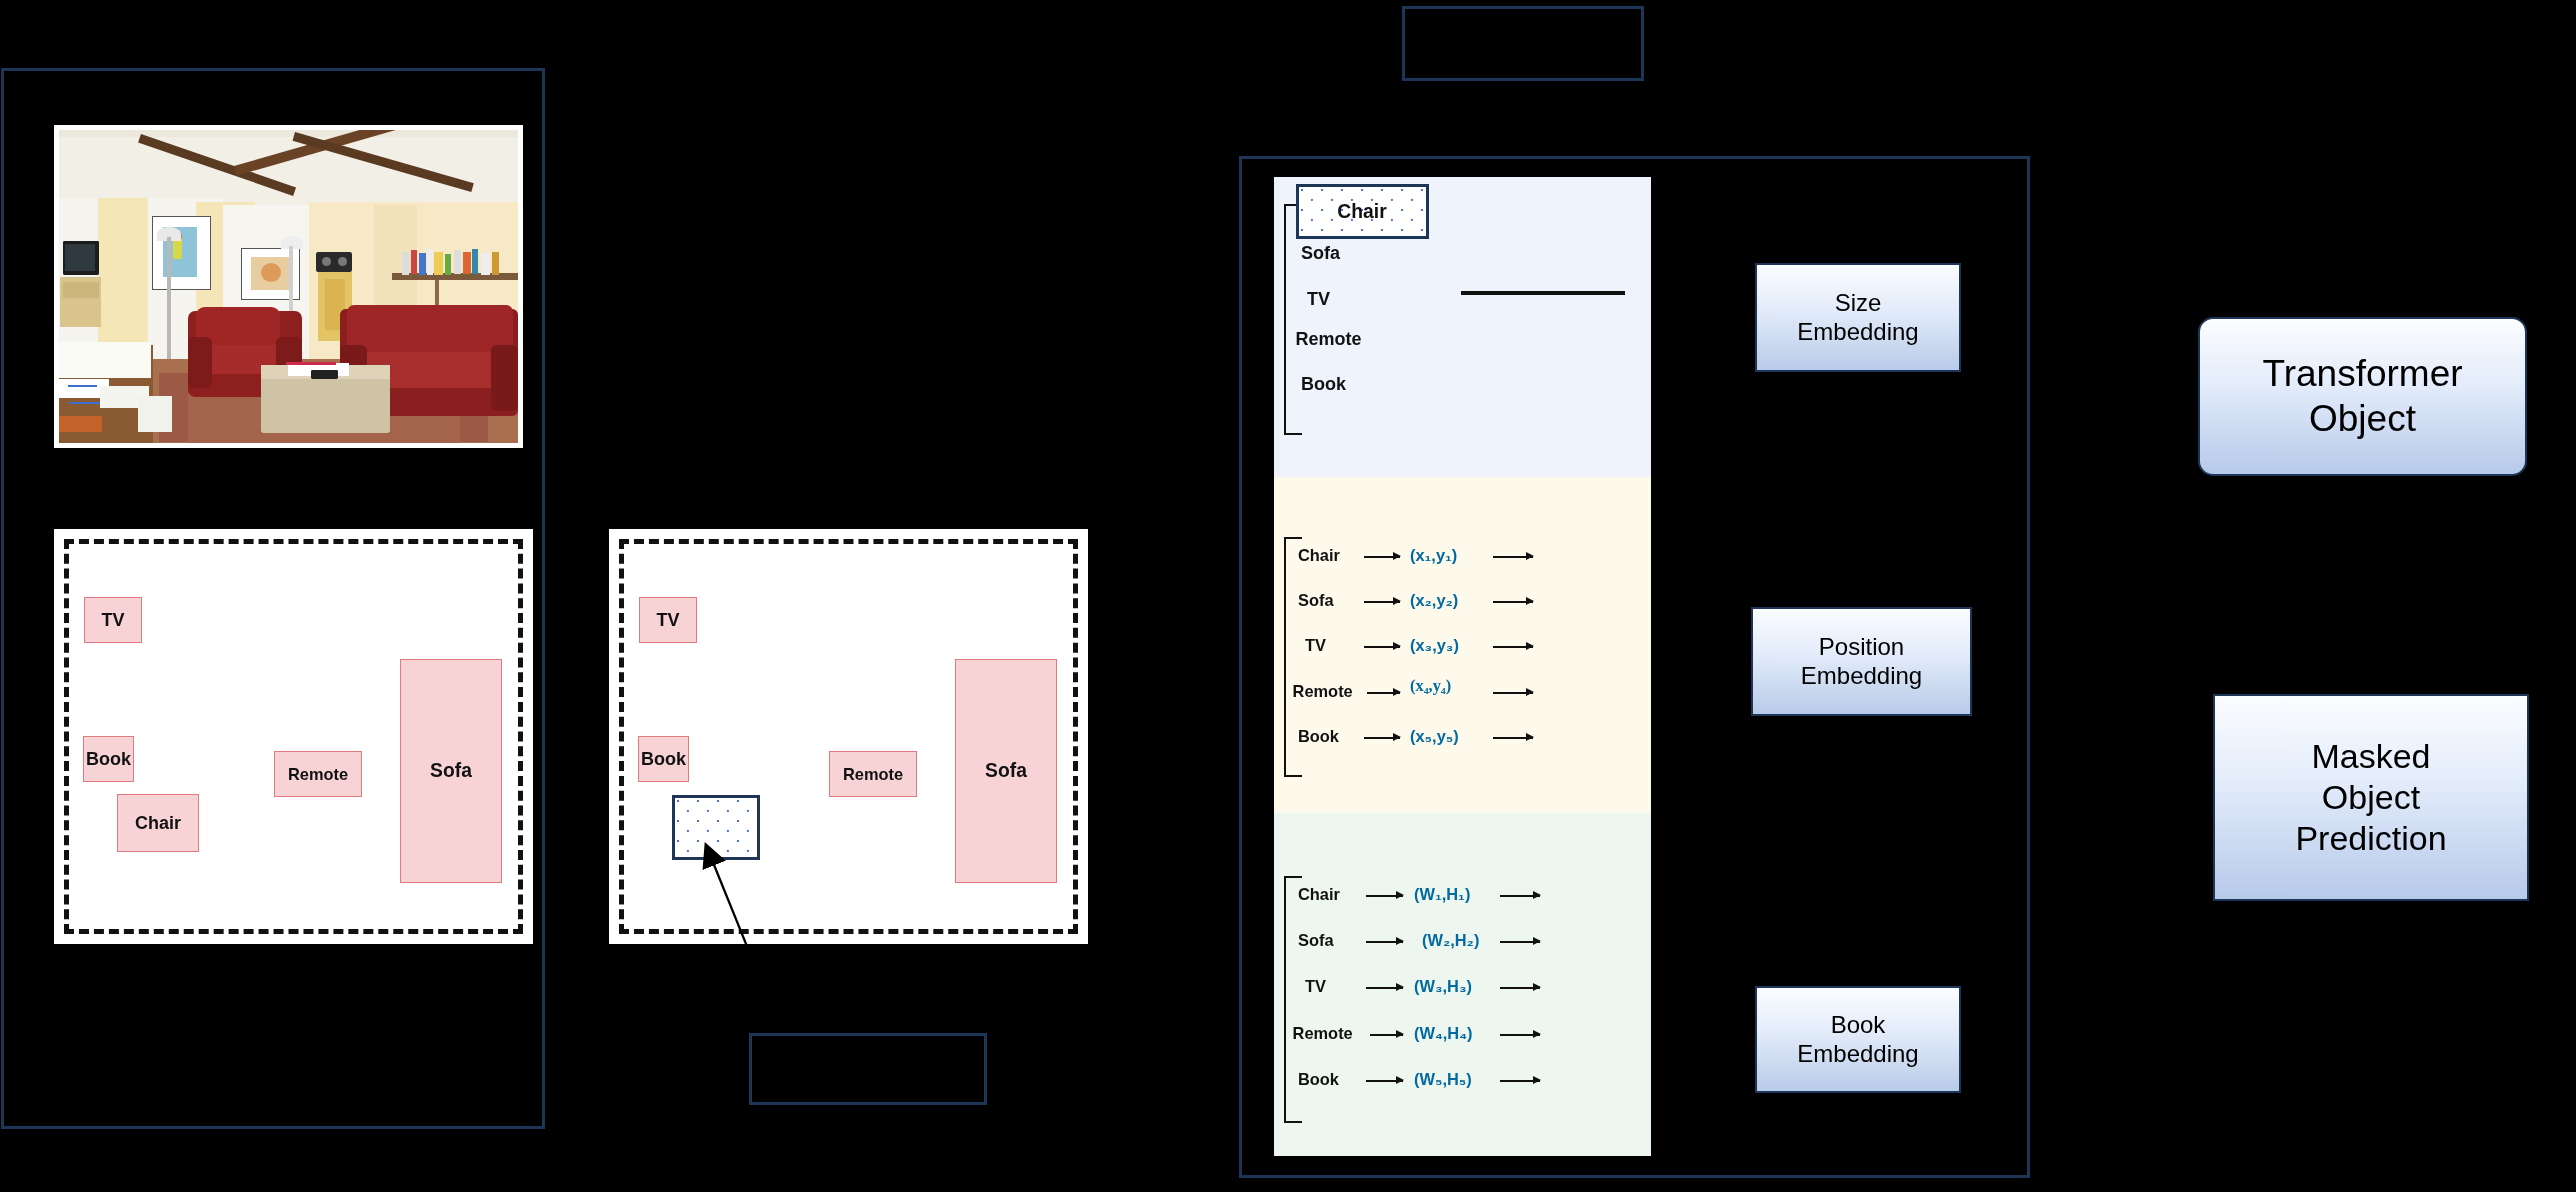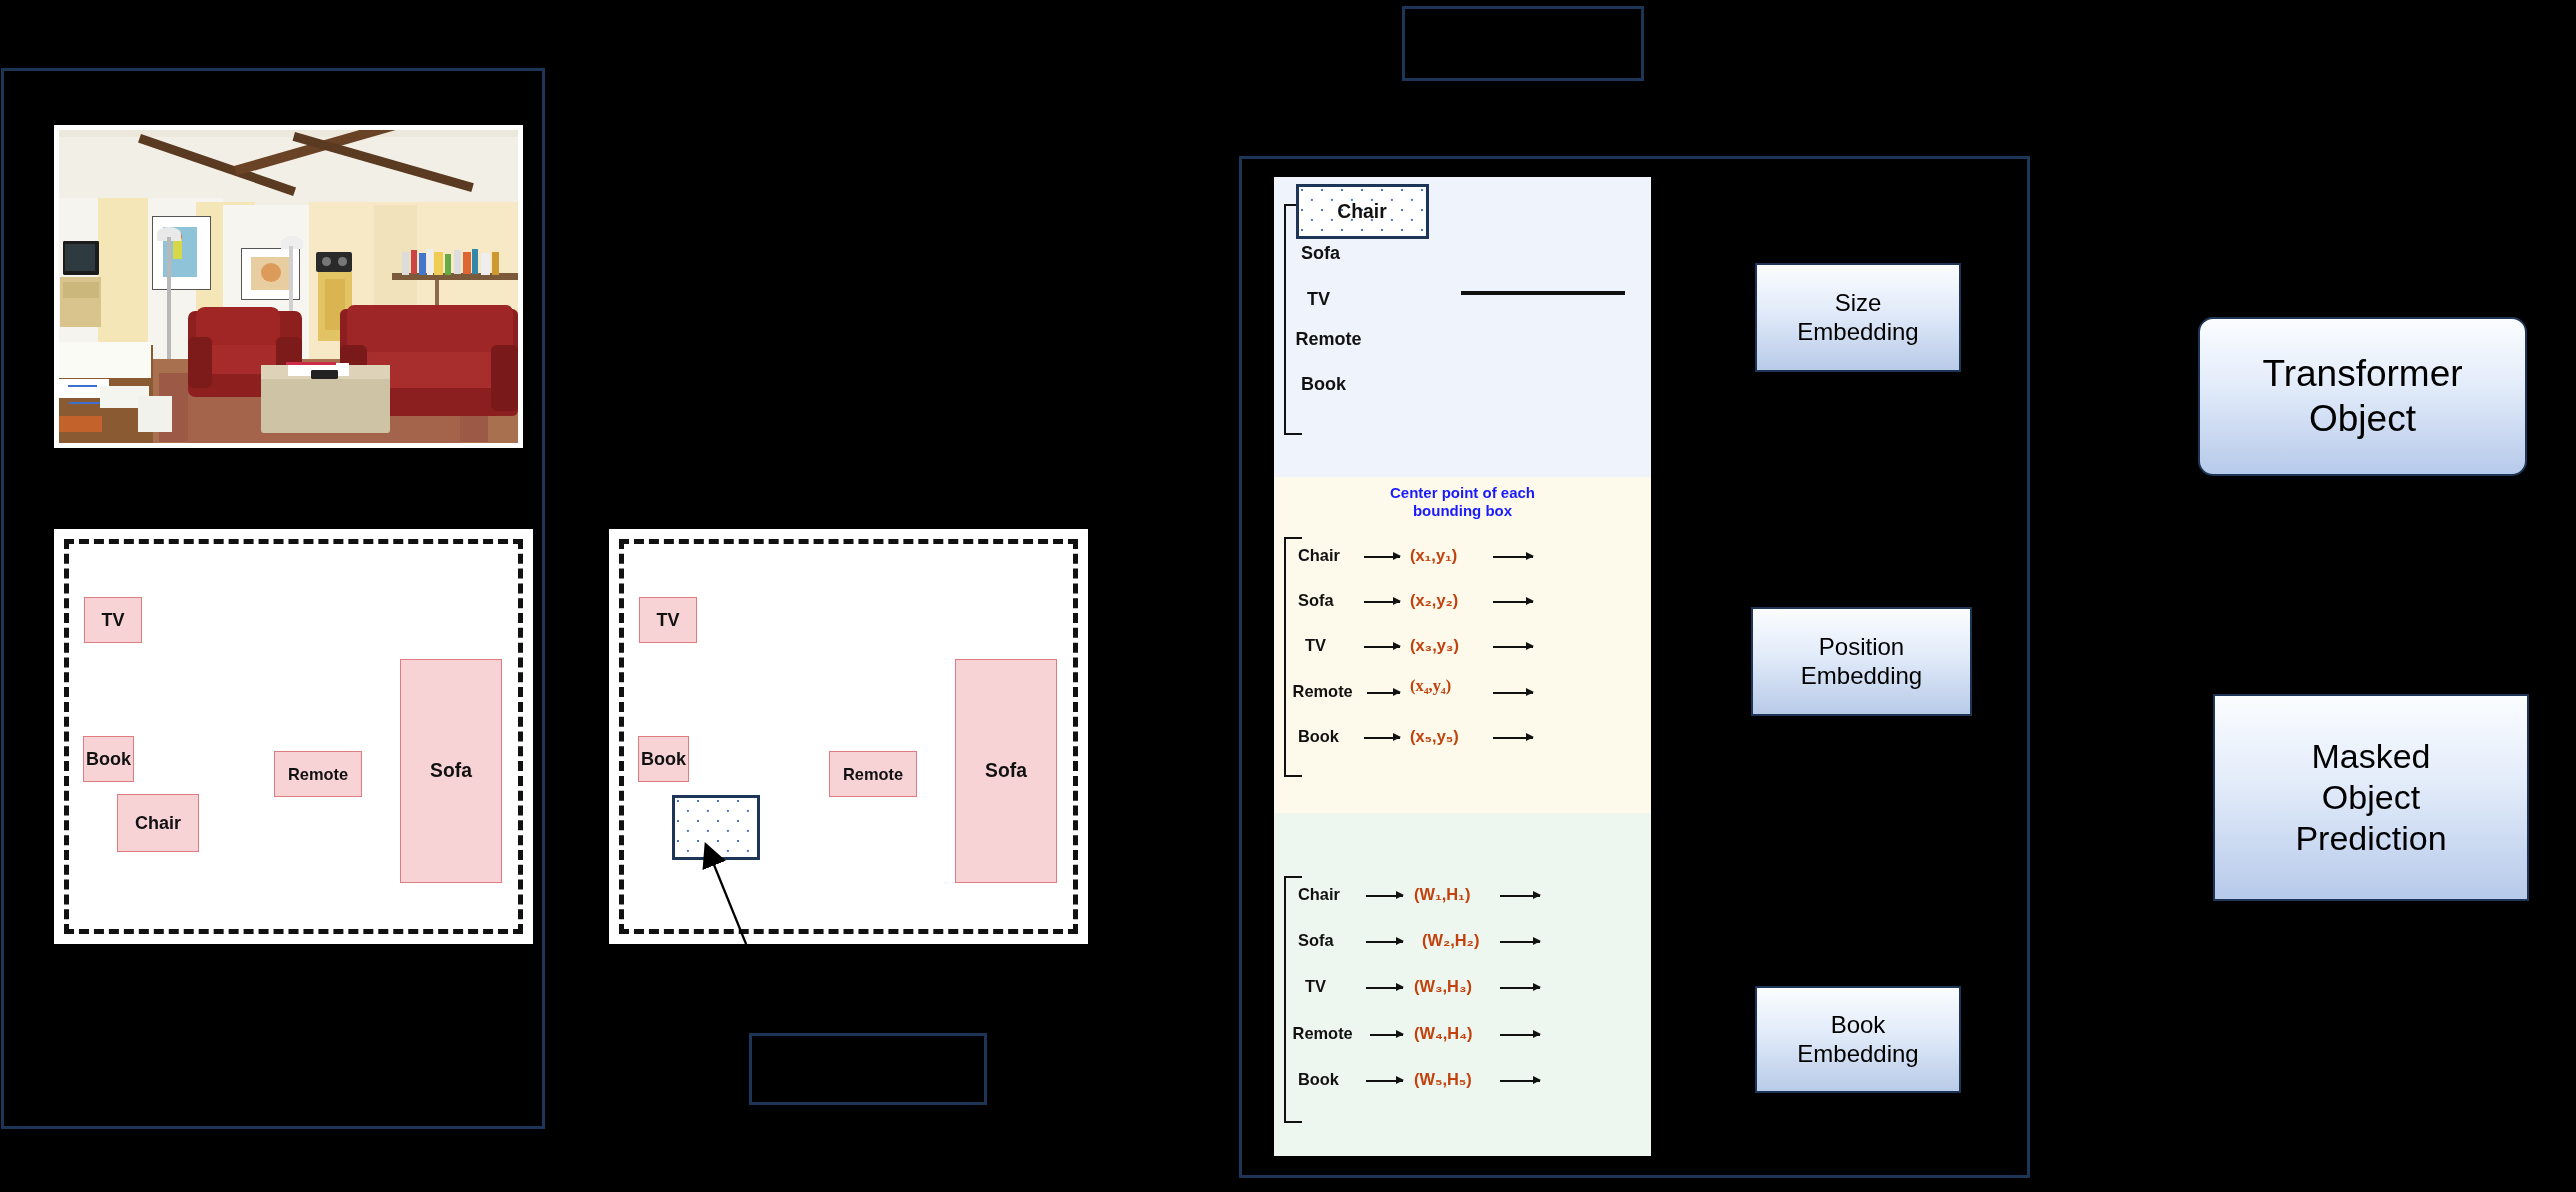--- a/index.html
+++ b/index.html
@@ -35,21 +35,21 @@
   .sect{position:absolute;left:0;width:100%;box-sizing:border-box;}
   .sect-label{background:#eef3fc;}
   .sect-pos{background:#fdfaec;}
   .sect-size{background:#eef7ef;}
   .sect-title{color:#1a1aff;font-weight:bold;font-size:15px;text-align:center;line-height:1.22;
               padding-top:7.2px;}
 
   .brace{position:absolute;border:2.1px solid #111;border-right:none;width:15.7px;}
 
   .rowname{position:absolute;font-weight:bold;font-size:16.4px;color:#111;white-space:nowrap;}
-  .coord{position:absolute;font-weight:bold;font-size:16.4px;color:#c2410c;white-space:nowrap;}
+  .coord{position:absolute;font-weight:bold;font-size:16.4px;color:#0369a1;white-space:nowrap;}
 
   .arr{position:absolute;height:2.1px;background:#111;}
   .arr:after{content:"";position:absolute;right:-0.7px;top:-3.6px;
              border-left:8.6px solid #111;border-top:4.3px solid transparent;border-bottom:4.3px solid transparent;}
 
   .listrow{position:absolute;font-weight:bold;font-size:18px;color:#111;white-space:nowrap;}
 
   
   .embox{position:absolute;border:2.1px solid #1d3557;
          background:linear-gradient(to bottom,#fbfdff 0%,#e3ecfa 42%,#b8cbe8 100%);
@@ -241,24 +241,20 @@
       <span>Remote</span>
     </div>
     <div class="listrow" style="left:27px;top:197px;">
       <span>Book</span>
     </div>
 
     <div class="hline" style="left:187px;top:114px;width:164px;"></div>
   </div>
 
   <div class="sect sect-pos" style="top:300px;height:336px;">
-    <div class="sect-title">
-      <div>Center point of each</div>
-      <div>bounding box</div>
-    </div>
 
     <div class="brace" style="left:10px;top:60px;height:236px;"></div>
 
     <div class="rowname" style="left:24px;top:69px;"><span>Chair</span></div>
     <div class="arr" style="left:90px;top:79px;width:36px;"></div>
     <div class="coord" style="left:136px;top:69px;"><span>(x₁,y₁)</span></div>
     <div class="arr" style="left:219px;top:79px;width:40px;"></div>
 
     <div class="rowname" style="left:24px;top:114px;"><span>Sofa</span></div>
     <div class="arr" style="left:90px;top:124px;width:36px;"></div>

